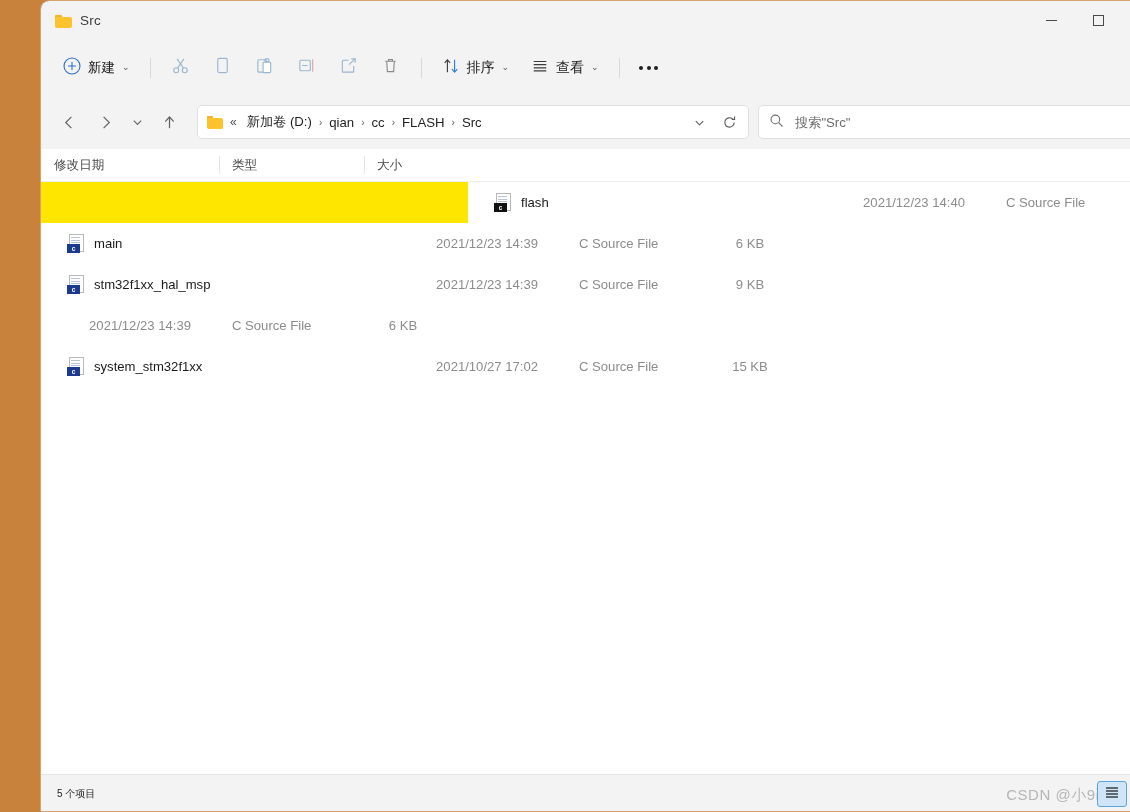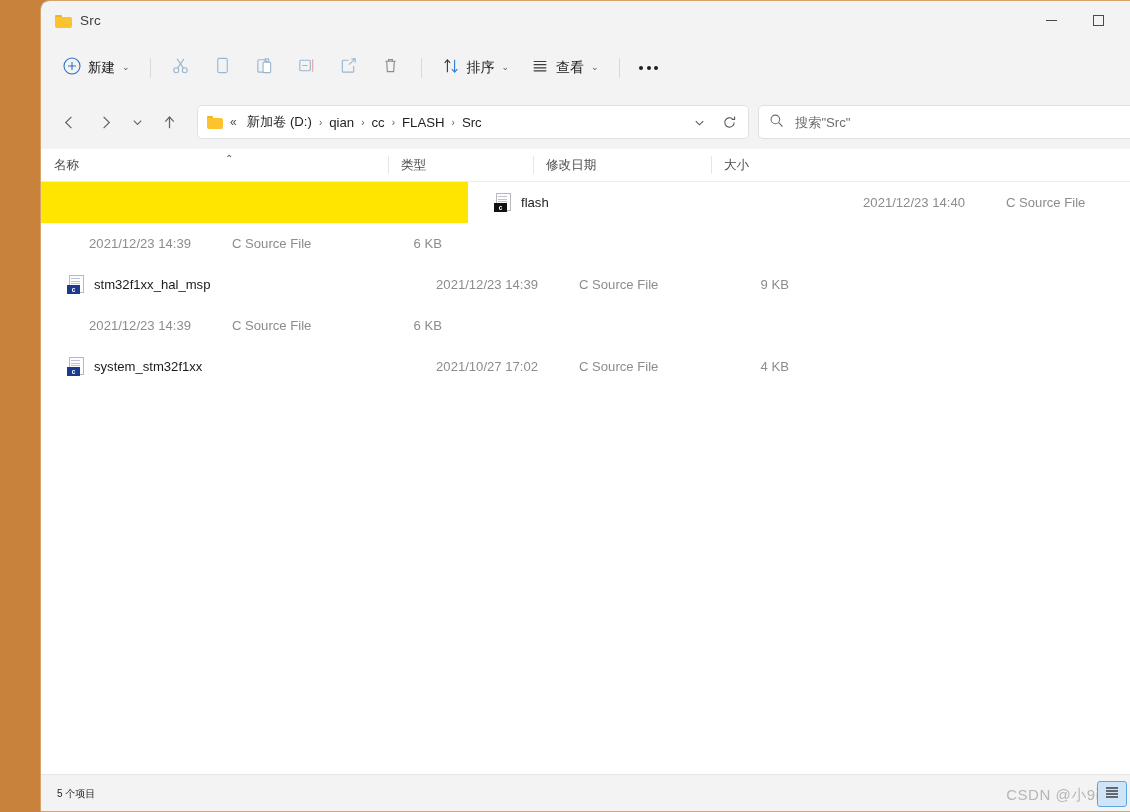--- a/index.html
+++ b/index.html
@@ -177,21 +177,21 @@
     height: 41px; display: flex; align-items: center; cursor: default;
     position: relative;
   }
   .row .cell { font-size: 13.1px; color: #8c8c8c; }
   .c-name {
     width: 347px; display: flex; align-items: center; gap: 10px;
     padding-left: 26px; color: #1b1b1b !important; font-size: 13.4px;
   }
   .c-date { width: 178px; text-align: right; padding-right: 28px; }
   .c-type { width: 145px; padding-left: 13px; }
-  .c-size { width: 92px; text-align: right; padding-right: 14px; }
+  .c-size { width: 92px; text-align: center; padding-right: 14px; }
   .hl {
     position: absolute; left: 0px; top: 0px;
     width: 427px; height: 41px; background: #ffe600; z-index: 0;
   }
   .row > * { position: relative; z-index: 1; }
   .cfile {
     width: 17px; height: 19px; position: relative; flex: none;
   }
   .cfile .pg {
     position: absolute; left: 2px; top: 0;
@@ -435,29 +435,25 @@
 
   <div class="body">
 
     <div class="sidebar">
       <div id="sidebar-list"></div>
 
     </div>
 
     <div class="content">
       <div class="colhead">
-        <div class="col col-name">
-          <span>名称</span>
-          <span class="sort-caret">⌃</span>
+        <div class="col col-date">
+          <span>修改日期</span>
         </div>
         <div class="col col-type">
           <span>类型</span>
-        </div>
-        <div class="col col-date">
-          <span>修改日期</span>
         </div>
         <div class="col col-size">
           <span>大小</span>
         </div>
       </div>
       <div id="file-rows">
           <div class="row">
             <div class="hl" style="background:#ffe600"></div>
             <div class="cell c-name">
               <span class="cfile dark">
@@ -467,20 +463,30 @@
                 <span class="ln" style="top:8px"></span>
                 <span class="sq">c</span>
               </span>
               <span>flash</span>
             </div>
             <div class="cell c-date">2021/12/23 14:40</div>
             <div class="cell c-type">C Source File</div>
             <div class="cell c-size">4 KB</div>
           </div>
           <div class="row">
+            <div class="cell c-name">
+              <span class="cfile">
+                <span class="pg"></span>
+                <span class="ln" style="top:3px"></span>
+                <span class="ln" style="top:5.5px"></span>
+                <span class="ln" style="top:8px"></span>
+                <span class="sq">c</span>
+              </span>
+              <span>main</span>
+            </div>
             <div class="cell c-date">2021/12/23 14:39</div>
             <div class="cell c-type">C Source File</div>
             <div class="cell c-size">6 KB</div>
           </div>
           <div class="row">
             <div class="cell c-name">
               <span class="cfile">
                 <span class="pg"></span>
                 <span class="ln" style="top:3px"></span>
                 <span class="ln" style="top:5.5px"></span>
@@ -504,21 +510,21 @@
                 <span class="pg"></span>
                 <span class="ln" style="top:3px"></span>
                 <span class="ln" style="top:5.5px"></span>
                 <span class="ln" style="top:8px"></span>
                 <span class="sq">c</span>
               </span>
               <span>system_stm32f1xx</span>
             </div>
             <div class="cell c-date">2021/10/27 17:02</div>
             <div class="cell c-type">C Source File</div>
-            <div class="cell c-size">4 KB</div>
+            <div class="cell c-size">15 KB</div>
           </div>
         </div>
     </div>
   </div>
 
   <div class="statusbar">
     <span class="status-count">5 个项目</span>
     <span class="watermark">CSDN @小9己</span>
     <div class="view-toggles">
       <div class="vbtn active">

